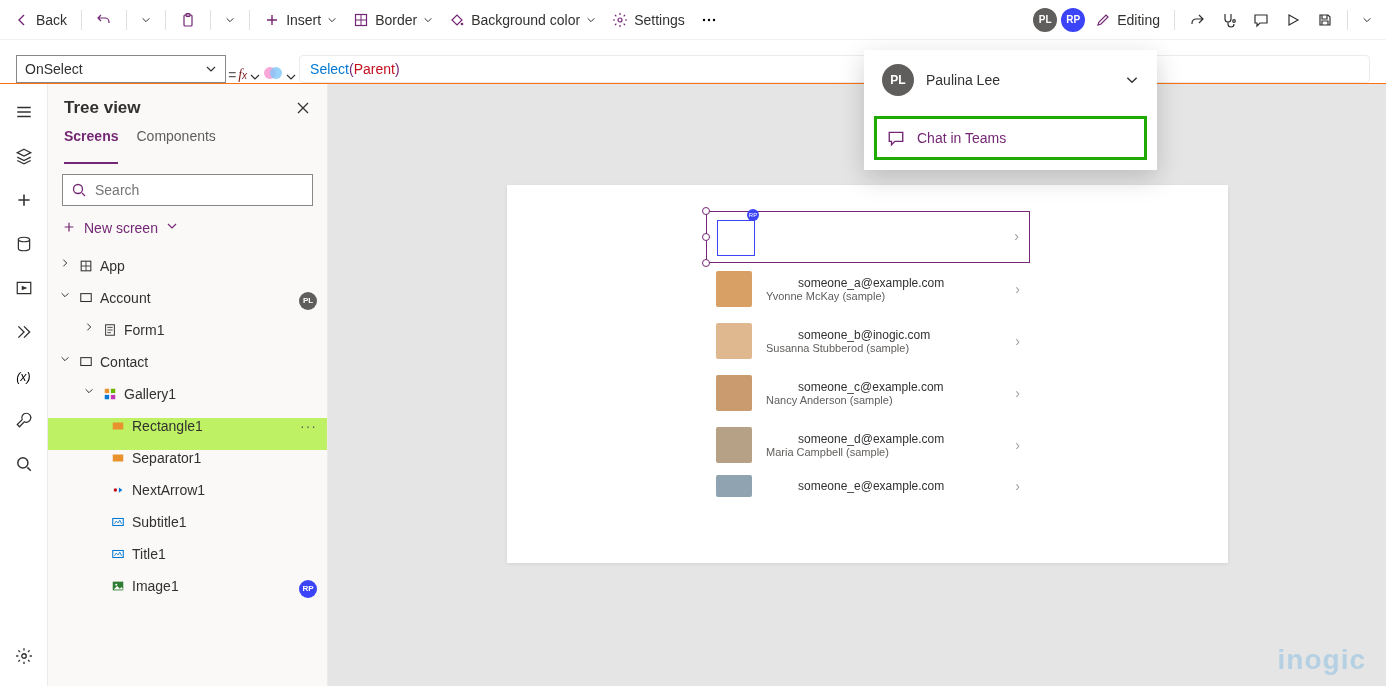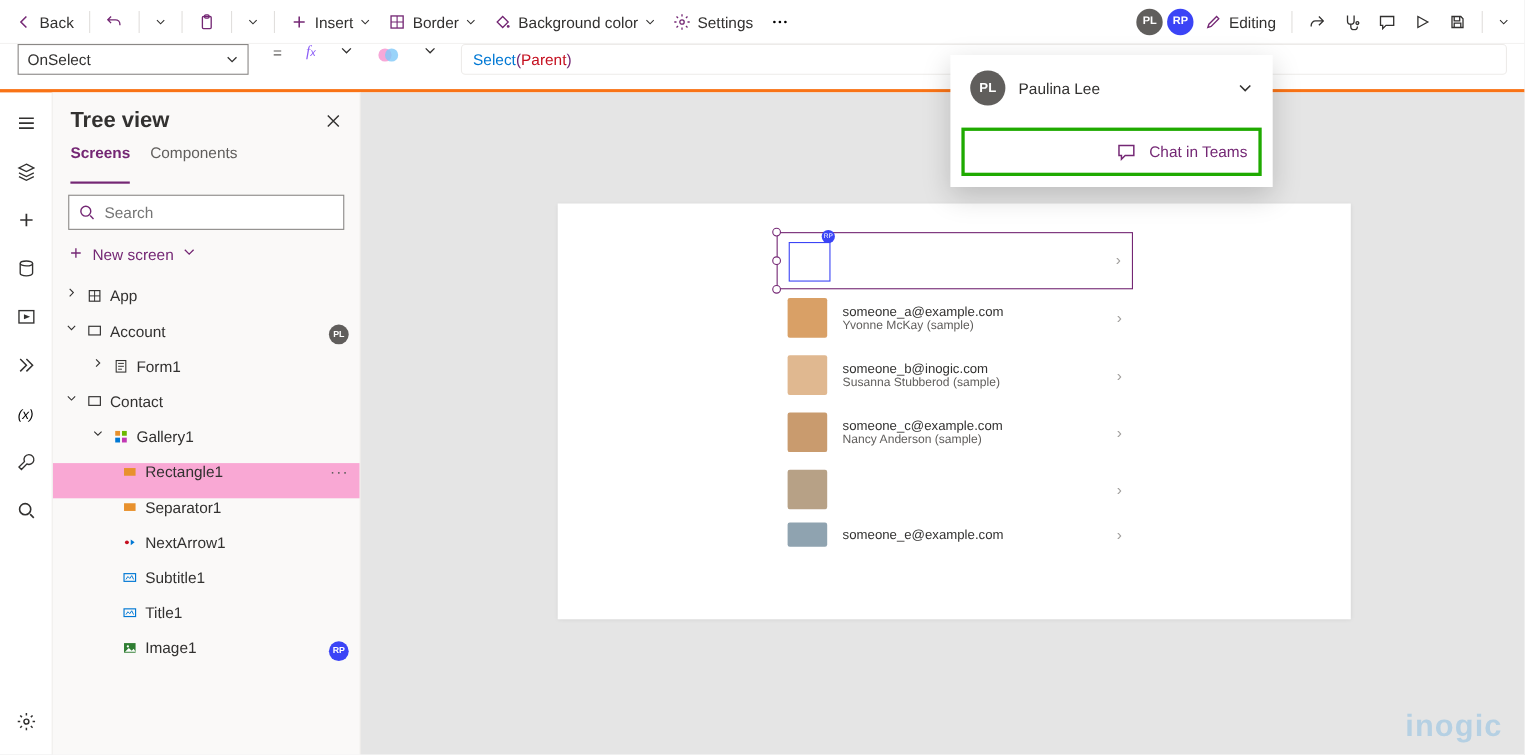--- a/index.html
+++ b/index.html
@@ -9,81 +9,81 @@
 .cmdbar { height: 40px; display: flex; align-items: center; padding: 0 8px; gap: 4px; border-bottom: 1px solid #f3f2f1; }
 .cmdbar .spacer { flex: 1; }
 .cmdbar .item { display: inline-flex; align-items: center; height: 32px; padding: 0 6px; gap: 6px; color: #323130; cursor: pointer; border-radius: 2px; }
 .cmdbar .sep { width: 1px; height: 20px; background: #e1dfdd; margin: 0 4px; }
 .avatar { width: 24px; height: 24px; border-radius: 50%; display: inline-flex; align-items: center; justify-content: center; color: #fff; font-size: 10px; font-weight: 600; }
 .pl { background: #605e5c; }
 .rp { background: #3b44f6; }
 .purple { color: #742774; }
 
 
-.formbar { height: 44px; display: flex; align-items: flex-start; padding: 0 16px; gap: 22px; border-bottom: 3px solid #f97316; }
+.formbar { height: 44px; display: flex; align-items: flex-end; padding: 0 16px; gap: 2px; border-bottom: 1px solid #f97316; }
 .propdd { width: 210px; height: 28px; border: 1px solid #8a8886; display: flex; align-items: center; padding: 0 8px; justify-content: space-between; }
 .eq { font-style: italic; color: #605e5c; }
-.fx { font-style: italic; color: #8b5cf6; font-family: 'Times New Roman', serif; }
+.fx { font-style: italic; color: #7f1d1d; font-family: 'Times New Roman', serif; }
 .copilot-ico { width:20px; height:20px; }
 .fxinput { flex: 1; height: 28px; border: 1px solid #edebe9; border-radius: 4px; padding: 0 10px; font-family: Consolas, monospace; font-size: 14px; display: flex; align-items:center; }
 .fxinput .fn { color: #0078d4; }
 .fxinput .par { color: #742774; }
 .fxinput .arg { color: #c50f1f; }
 .fxinput .par2 { color: #742774; }
 
 
 .leftrail { position: absolute; left: 0; top: 84px; width: 48px; bottom: 0; border-right: 1px solid #edebe9; display: flex; flex-direction: column; align-items: center; padding-top: 18px; gap: 24px; }
 .leftrail .ico { width: 20px; height: 20px; cursor: pointer; display:flex; align-items:center; justify-content:center; }
 .leftrail .gear-bottom { margin-top: auto; margin-bottom: 20px; }
 
 
 .treepanel { position: absolute; left: 48px; top: 84px; width: 280px; bottom: 0; border-right: 1px solid #edebe9; background: #faf9f8; display: flex; flex-direction: column; }
 .treehead { padding: 14px 16px 4px 16px; display: flex; align-items: center; justify-content: space-between; }
-.treehead h3 { font-size: 20px; font-weight: 600; }
+.treehead h3 { font-size: 17px; font-weight: 600; }
 .tabs { display: flex; gap: 18px; padding: 6px 16px 0 16px; }
 .tabs .tab { padding-bottom: 18px; font-size: 14px; cursor: pointer; color: #605e5c; }
 .tabs .tab.active { color: #742774; font-weight: 600; border-bottom: 2px solid #742774; }
 .searchrow { padding: 10px 14px; }
 .searchbox { height: 32px; border: 1px solid #8a8886; display: flex; align-items: center; padding: 0 8px; gap: 8px; background: #fff; }
 .searchbox input { border: none; outline: none; flex: 1; font-size: 14px; background: transparent; }
 .newscreen { padding: 4px 14px 10px 14px; }
 .newscreen-btn { display: inline-flex; gap: 8px; color: #742774; cursor: pointer; height: 28px; }
 .treelist { flex: 1; overflow: auto; font-size: 14px; }
 .trow { display: flex; align-items: flex-start; height: 32px; padding-right: 10px; cursor: pointer; gap: 6px; }
 .trow .caret { width: 14px; display: inline-flex; justify-content: center; }
-.trow.selected { background: #f9a8d4; }
+.trow.selected { background: #bef264; }
 .trow .badge { margin-left: auto; }
 .badge-sm { width:18px; height:18px; border-radius:50%; font-size:8px; font-weight:600; color:#fff; display:inline-flex; align-items:center; justify-content:center; }
 .ico-sm { width:16px; height:16px; display:inline-flex; align-items:center; justify-content:center; }
 .more { margin-left:auto; color:#605e5c; letter-spacing:1px; }
 
 
 .canvas-wrap { position: absolute; left: 328px; top: 84px; right: 0; bottom: 0; background: #e5e5e5; }
 .artboard { position: absolute; left: 179px; top: 101px; width: 721px; height: 378px; background: #fff; box-shadow: 0 1px 4px rgba(0,0,0,.08); }
 .list-area { position: absolute; left: 199px; top: 26px; width: 324px; }
 .sel-outline { border: 1px solid #742774; height: 52px; position: relative; }
 .sel-box { position:absolute; left:10px; top:8px; width:38px; height:36px; border:1.5px solid #3b44f6; }
 .handle { position:absolute; width:8px; height:8px; background:#fff; border:1.5px solid #742774; border-radius:50%; }
 .h-tl{left:-5px;top:-5px;} .h-bl{left:-5px;bottom:-5px;}
 .h-ml{left:-5px;top:calc(50% - 4px);}
 .rp-tag{position:absolute; top:-3px; left:40px; width:12px;height:12px;border-radius:50%;background:#3b44f6;color:#fff;font-size:6px;display:flex;align-items:center;justify-content:center;}
 .row-item { display:flex; align-items:center; height:52px; position:relative; }
 .row-item .av { width:36px; height:36px; border-radius:2px; background:#a7c5eb; margin-left:10px; }
 .row-item .txt { margin-left:14px; }
-.row-item .email { font-size:12px; color:#323130; }
+.row-item .email { font-size:12px; color:#323130;margin-left:32px; }
 .row-item .sub { font-size:11px; color:#605e5c; }
 .row-item .chevr { position:absolute; right:10px; color:#a19f9d; font-size:14px; }
 
 
 .pop { position:absolute; left:864px; top:50px; width:293px; background:#fff; box-shadow:0 8px 24px rgba(0,0,0,.18); z-index:50; }
 .pop-row { display:flex; align-items:center; padding:14px 18px; gap:12px; }
 .pop-row .avatar { width:32px;height:32px;font-size:12px; }
 .pop-row .nm { font-size:14px; }
 .pop-row .dd { margin-left:auto; }
-.teams-row { margin:6px 10px 10px 10px; border:3px solid #1faa00; height:44px; display:flex; align-items:center; gap:12px; padding:0 10px; color:#742774; cursor:pointer;justify-content:flex-end; }
+.teams-row { margin:6px 10px 10px 10px; border:3px solid #1faa00; height:44px; display:flex; align-items:center; gap:12px; padding:0 10px; color:#742774; cursor:pointer; }
 
 .watermark { position:absolute; right:20px; bottom:10px; font-size:28px; font-weight:700; color:#b5d0e3; letter-spacing:1px; font-family:Arial; }
 
 svg { display:block; }
 </style>
 </head>
 <body>
 
 <svg width="0" height="0" style="position:absolute">
   <defs>
@@ -581,20 +581,24 @@
       <div class="row-item">
         <div class="av" style="background:#c99b6e"></div>
         <div class="txt">
             <div class="email">someone_c@example.com</div>
             <div class="sub">Nancy Anderson (sample)</div>
           </div>
         <span class="chevr">›</span>
       </div>
       <div class="row-item">
         <div class="av" style="background:#b7a186"></div>
+        <div class="txt">
+            <div class="email">someone_d@example.com</div>
+            <div class="sub">Maria Campbell (sample)</div>
+          </div>
         <span class="chevr">›</span>
       </div>
       <div class="row-item" style="height:30px;overflow:hidden">
         <div class="av" style="background:#8fa3b0;height:22px"></div>
         <div class="txt">
             <div class="email">someone_e@example.com</div>
           </div>
         <span class="chevr">›</span>
       </div>
     </div>

